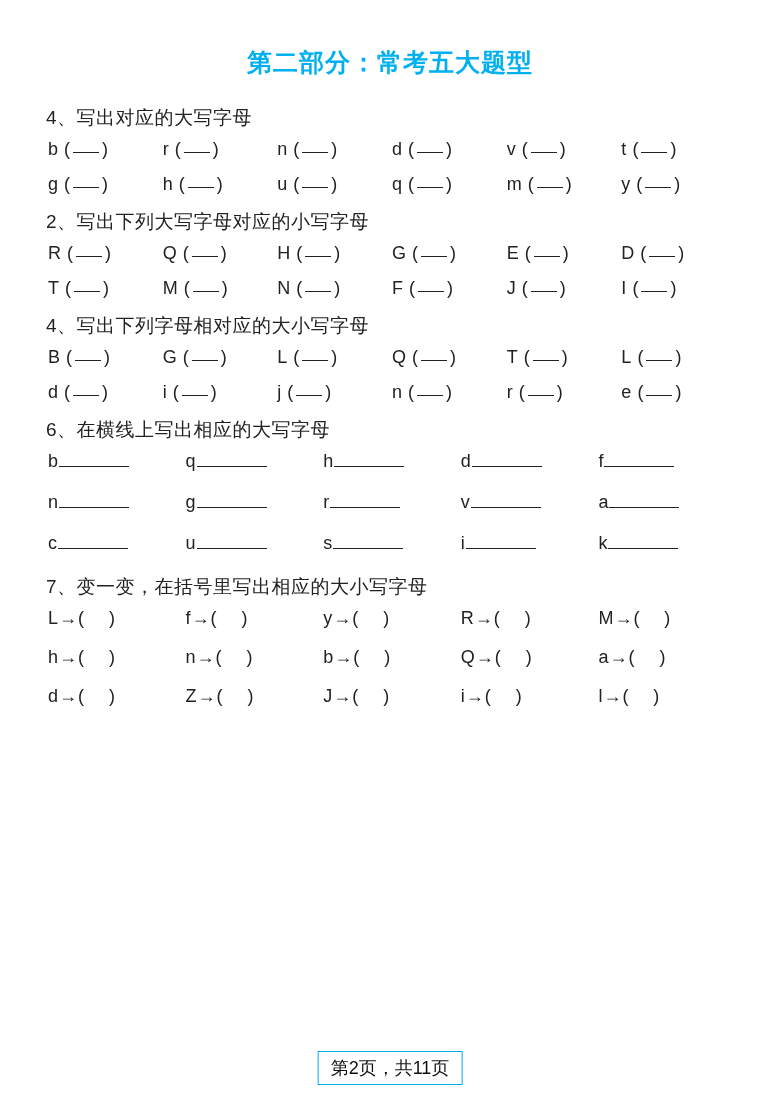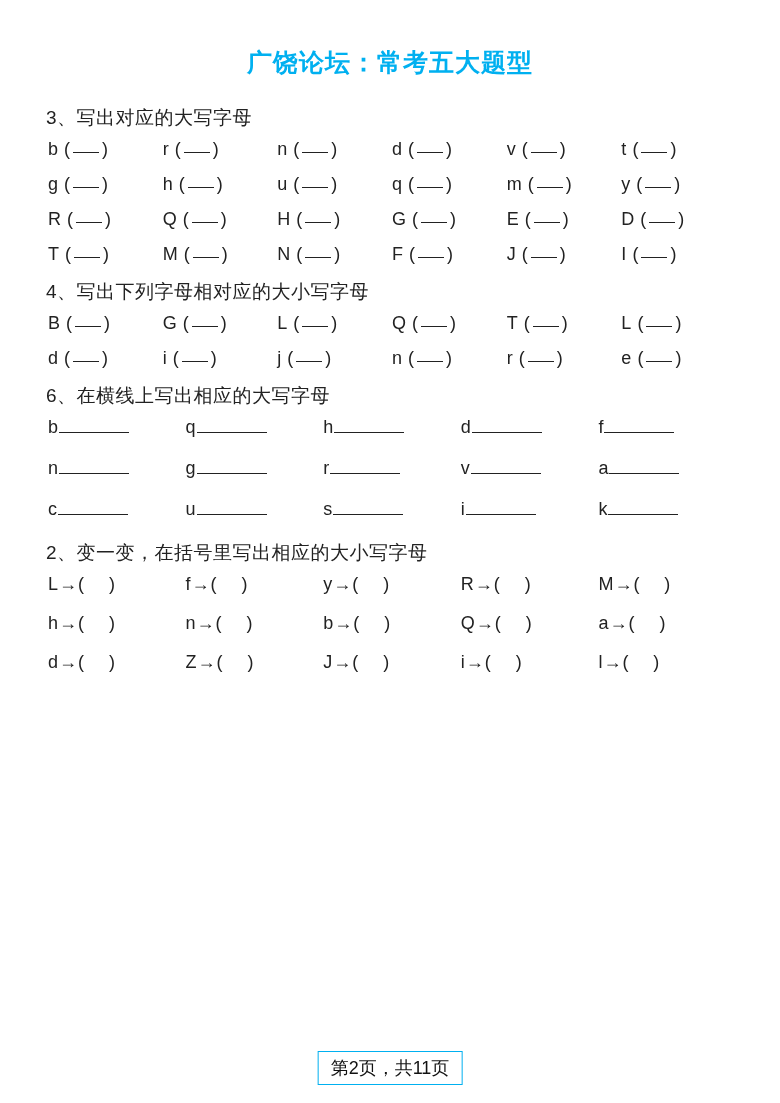--- a/index.html
+++ b/index.html
@@ -139,25 +139,25 @@
     color: #111;
     background: #fff;
     margin-top: 29px;
   }
 </style>
 </head>
 <body>
 
 <div class="page">
 
-  <div class="doc-title">广饶论坛：常考五大题型</div>
+  <div class="doc-title">第二部分：常考五大题型</div>
 
 
   <div class="q-block">
-    <div class="q-title">3、写出对应的大写字母</div>
+    <div class="q-title">4、写出对应的大写字母</div>
     <div class="paren-row">
         <div class="cell" style="flex: 1 1 0px;">
           <span class="letter">b</span>
           <span class="paren">(</span>
           <span class="blank-u"></span>
           <span class="paren">)</span>
         </div>
         <div class="cell" style="flex: 1 1 0px;">
           <span class="letter">r</span>
           <span class="paren">(</span>
@@ -223,20 +223,21 @@
         <div class="cell" style="flex: 1 1 0px;">
           <span class="letter">y</span>
           <span class="paren">(</span>
           <span class="blank-u"></span>
           <span class="paren">)</span>
         </div>
       </div>
   </div>
 
   <div class="q-block">
+    <div class="q-title">2、写出下列大写字母对应的小写字母</div>
     <div class="paren-row">
         <div class="cell" style="flex: 1 1 0px;">
           <span class="letter">R</span>
           <span class="paren">(</span>
           <span class="blank-u"></span>
           <span class="paren">)</span>
         </div>
         <div class="cell" style="flex: 1 1 0px;">
           <span class="letter">Q</span>
           <span class="paren">(</span>
@@ -452,21 +453,21 @@
           <span class="long-blank"></span>
         </div>
         <div class="cell" style="flex: 1 1 0px;">
           <span class="letter">k</span>
           <span class="long-blank"></span>
         </div>
       </div>
   </div>
 
   <div class="q-block">
-    <div class="q-title">2、变一变，在括号里写出相应的大小写字母</div>
+    <div class="q-title">7、变一变，在括号里写出相应的大小写字母</div>
     <div class="arrow-row">
         <div class="cell" style="flex: 1 1 0px;"><span>L</span><span class="arrow">→</span><span class="empty-paren">(&nbsp;&nbsp;&nbsp;&nbsp;&nbsp;)</span></div>
         <div class="cell" style="flex: 1 1 0px;"><span>f</span><span class="arrow">→</span><span class="empty-paren">(&nbsp;&nbsp;&nbsp;&nbsp;&nbsp;)</span></div>
         <div class="cell" style="flex: 1 1 0px;"><span>y</span><span class="arrow">→</span><span class="empty-paren">(&nbsp;&nbsp;&nbsp;&nbsp;&nbsp;)</span></div>
         <div class="cell" style="flex: 1 1 0px;"><span>R</span><span class="arrow">→</span><span class="empty-paren">(&nbsp;&nbsp;&nbsp;&nbsp;&nbsp;)</span></div>
         <div class="cell" style="flex: 1 1 0px;"><span>M</span><span class="arrow">→</span><span class="empty-paren">(&nbsp;&nbsp;&nbsp;&nbsp;&nbsp;)</span></div>
       </div>
     <div class="arrow-row">
         <div class="cell" style="flex: 1 1 0px;"><span>h</span><span class="arrow">→</span><span class="empty-paren">(&nbsp;&nbsp;&nbsp;&nbsp;&nbsp;)</span></div>
         <div class="cell" style="flex: 1 1 0px;"><span>n</span><span class="arrow">→</span><span class="empty-paren">(&nbsp;&nbsp;&nbsp;&nbsp;&nbsp;)</span></div>

